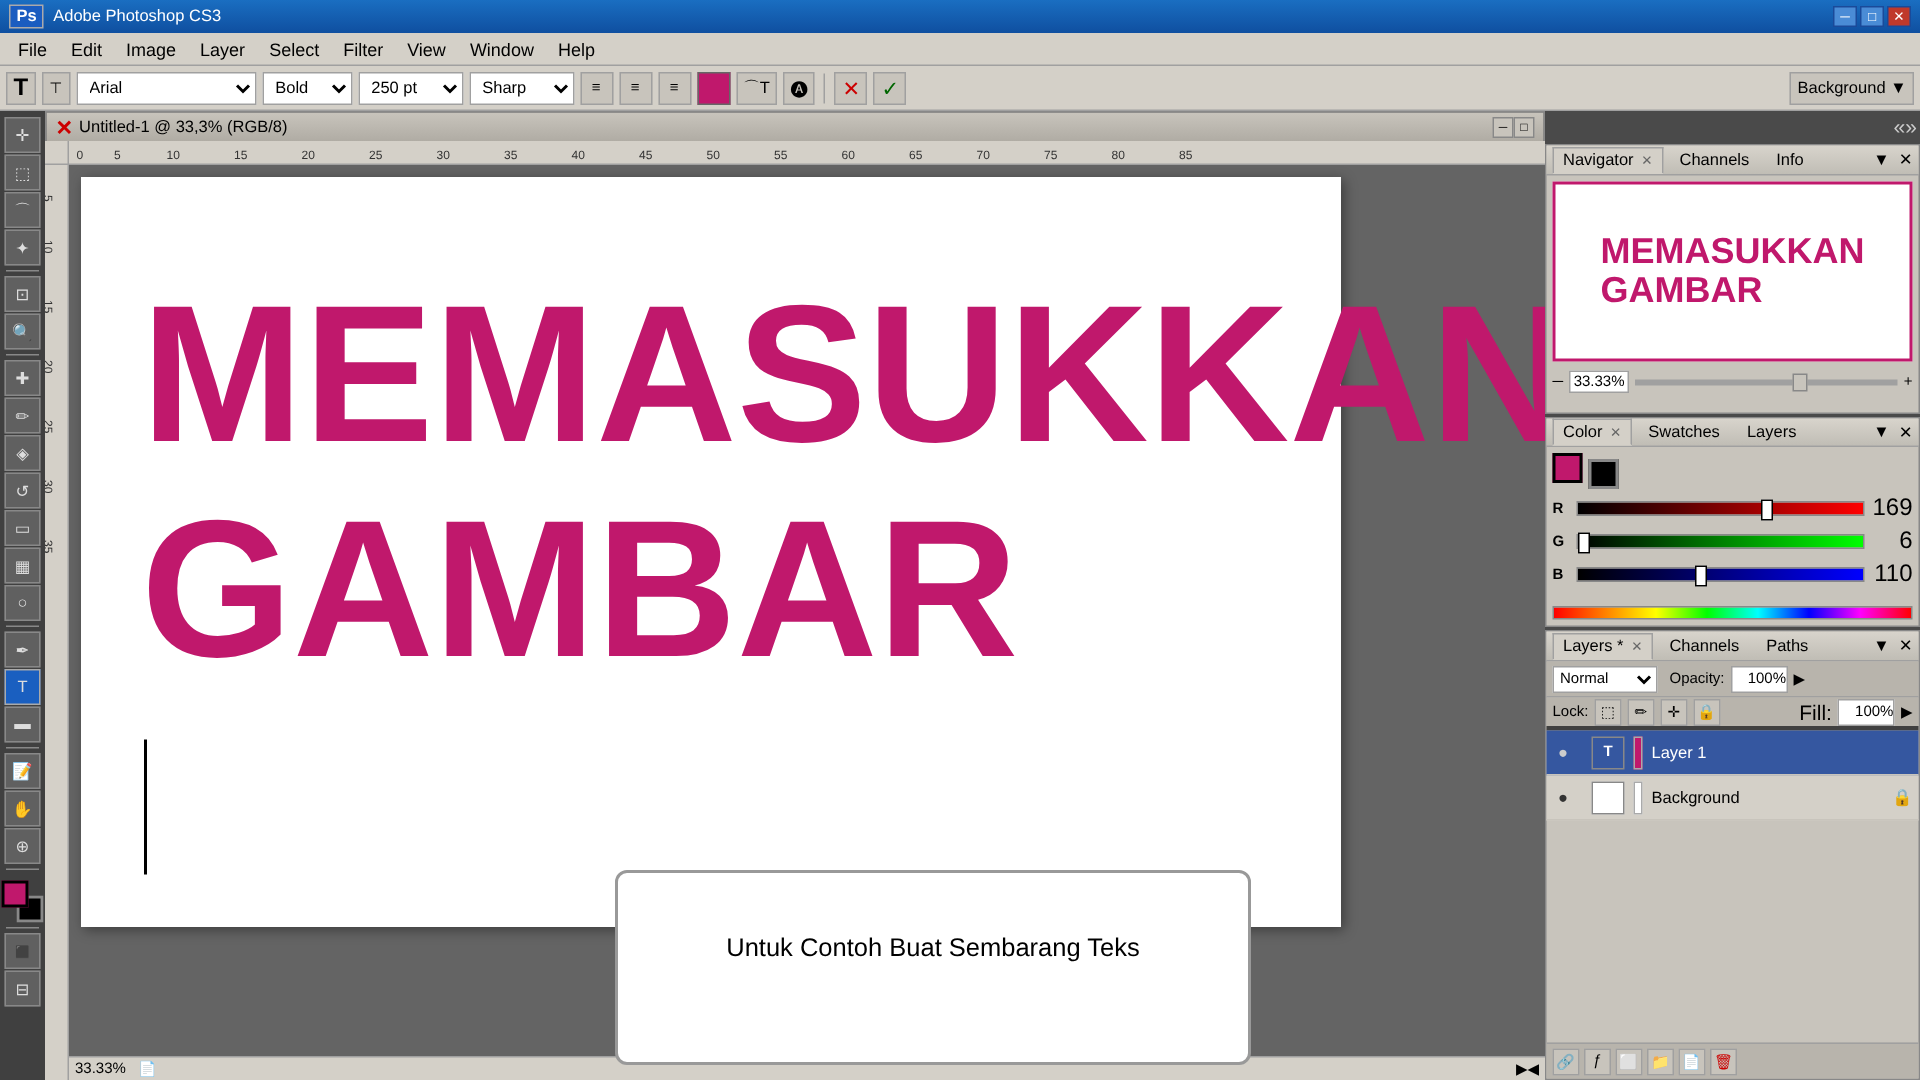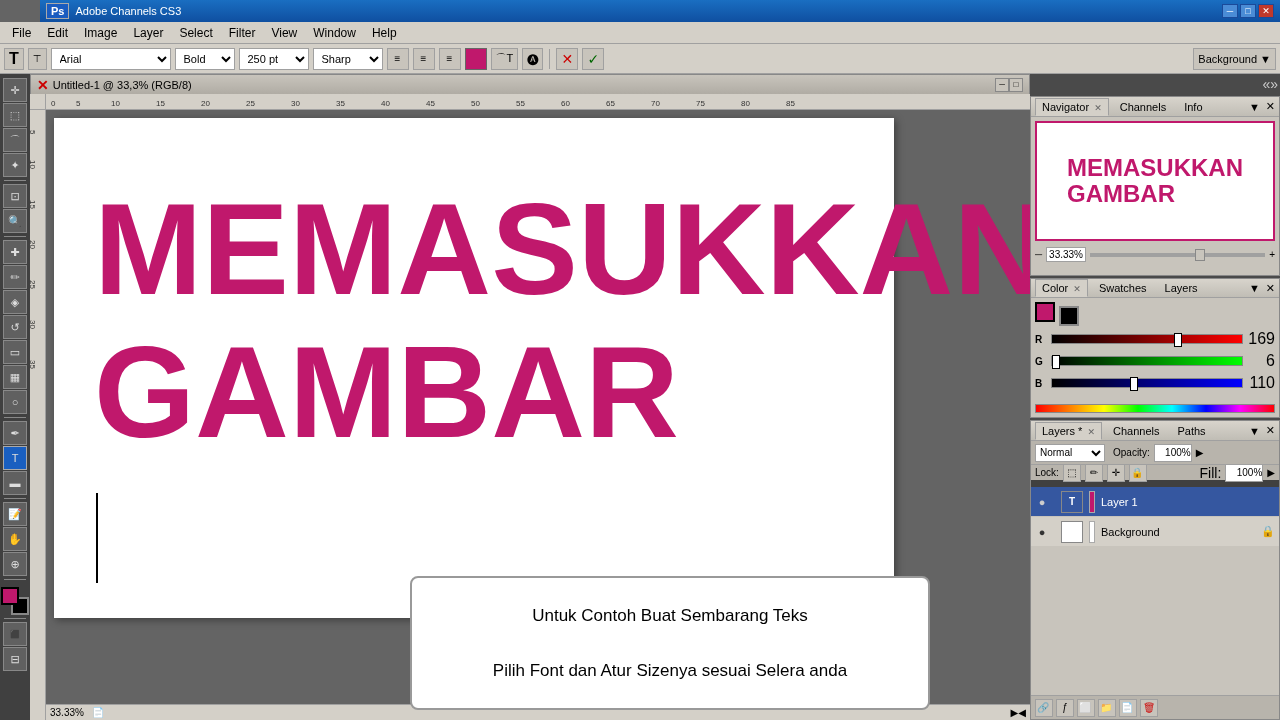--- a/index.html
+++ b/index.html
@@ -8,21 +8,20 @@
     
     #titlebar {
       background: linear-gradient(to bottom, #1a6ec1, #0f4fa0);
       height: 22px;
       display: flex;
       align-items: center;
       padding: 0 6px;
       color: #fff;
       font-size: 11px;
       user-select: none;
-      margin-left: 40px;
     }
     #titlebar .win-controls { display: flex; gap: 2px; }
     #titlebar .win-btn {
       width: 16px; height: 14px;
       background: #4a8cd6;
       border: 1px solid #1a4a9a;
       color: #fff;
       font-size: 9px;
       display: flex; align-items: center; justify-content: center;
       cursor: pointer;
@@ -302,25 +301,25 @@
     }
     #status-bar .zoom { margin-right: 8px; }
     #status-bar .doc-size { flex: 1; margin-top: 24px; }
     #status-bar .arrow-btn { cursor: pointer; }
 
     
     #tooltip-popup {
       position: absolute;
       bottom: 10px;
       left: 380px;
-      width: 520px;
+      width: 424px;
       background: #fff;
       border: 2px solid #999;
       border-radius: 8px;
-      padding: 24px 20px;
+      padding: 36px 20px;
       font-size: 17px;
       text-align: center;
       line-height: 1.6;
       z-index: 100;
     }
 
     
     #right-panels {
       width: 250px;
       background: #4a4a4a;
@@ -463,21 +462,21 @@
     .opacity-input {
       background: #fff;
       border: 1px solid #a0a0a0;
       font-size: 10px;
       height: 18px;
       width: 38px;
       text-align: right;
     }
     .layers-lock-row {
       background: #b8b4ac;
-      border-bottom: 7px solid #404040;
+      border-bottom: 3px solid #404040;
       height: 22px;
       display: flex;
       align-items: center;
       padding: 0 4px;
       gap: 4px;
       font-size: 10px;
     }
     .lock-btn {
       width: 18px; height: 18px;
       background: #c8c4bc;
@@ -553,21 +552,21 @@
       display: flex; align-items: center; justify-content: center;
       cursor: pointer;
       font-size: 10px;
     }
   </style>
 </head>
 <body>
 
 <div id="titlebar">
   <span style="background:#1a5cc0;border:1px solid #aaa;padding:1px 4px;font-weight:bold;font-size:11px;margin-right:6px;color:#fff;">Ps</span>
-  <span>Adobe Channels CS3</span>
+  <span>Adobe Photoshop CS3</span>
   <span style="flex:1;"></span>
   <div class="win-controls">
     <div class="win-btn">─</div>
     <div class="win-btn">□</div>
     <div class="win-btn close">✕</div>
   </div>
 </div>
 
 <div id="menubar">
   <div class="menu-item">File</div>
@@ -710,21 +709,20 @@
           <span class="zoom">33.33%</span>
           <span>📄</span>
           <span class="doc-size">Doc: 10,5M/0 bytes</span>
           <span class="arrow-btn">▶</span>
           <span class="arrow-btn">◀</span>
         </div>
 
         <div id="tooltip-popup">
           <div>Untuk Contoh Buat Sembarang Teks</div>
           <br>
-          <div>Pilih Font dan Atur Sizenya sesuai Selera anda</div>
         </div>
       </div>
     </div>
   </div>
 
   <div id="right-panels">
 
     <div style="background:#4a4a4a;height:20px;display:flex;justify-content:flex-end;padding:2px;">
       <span style="color:#ccc;font-size:14px;cursor:pointer;">«</span>
       <span style="color:#ccc;font-size:14px;cursor:pointer;">»</span>

